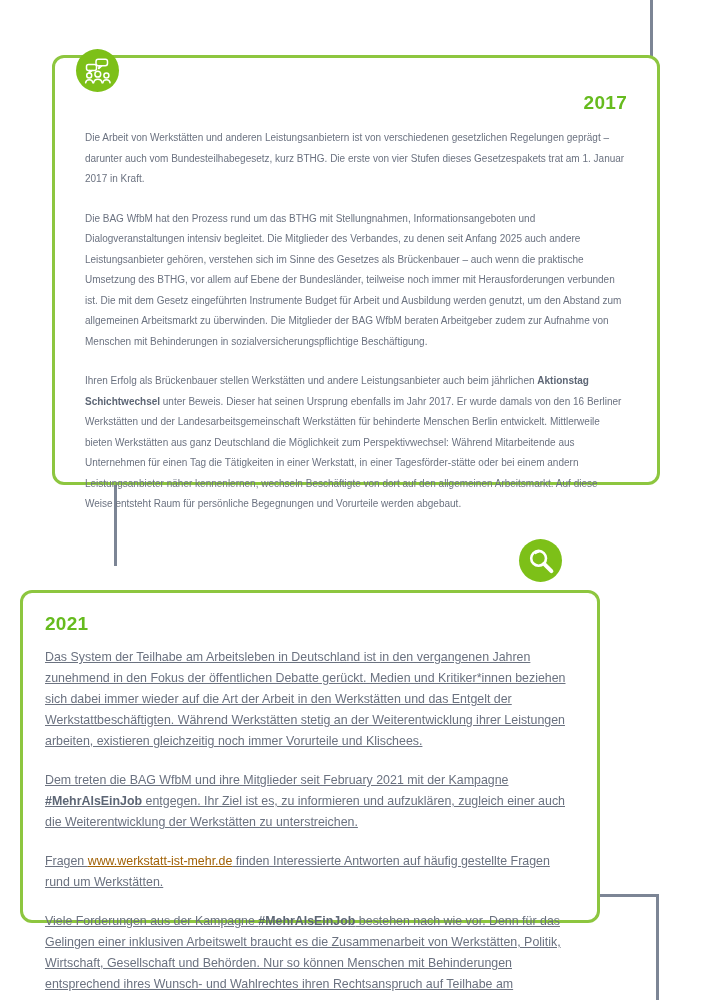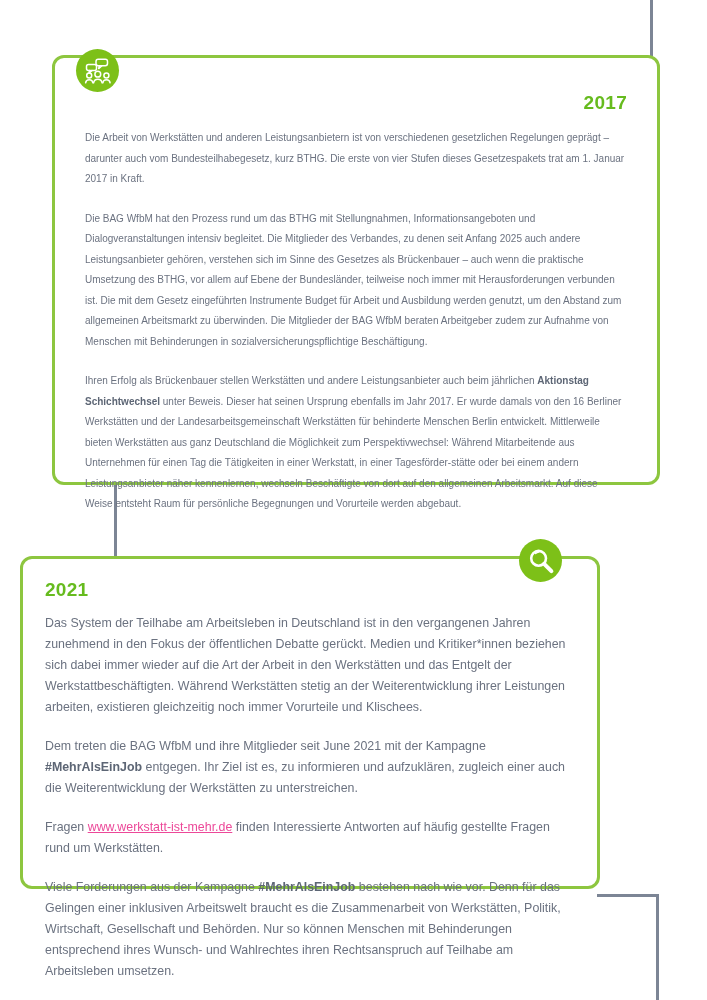--- a/index.html
+++ b/index.html
@@ -36,21 +36,21 @@
   }
   .card-2017 {
     left: 52px;
     top: 55px;
     width: 608px;
     height: 430px;
     padding: 34px 30px 18px 30px;
   }
   .card-2021 {
     left: 20px;
-    top: 556px;
+    top: 590px;
     width: 580px;
     height: 333px;
     padding: 16px 30px 18px 22px;
   }
 
   
   .year {
     color: #66bb1e;
     font-weight: bold;
     font-size: 19px;
@@ -64,25 +64,26 @@
     margin: 0 0 19px 0;
     color: #6b7280;
     font-size: 10px;
     line-height: 20.5px;
     text-align: left;
   }
   .card-2021 p.body {
     margin: 0 0 18px 0;
     font-size: 12.4px;
     line-height: 21px;
+    text-decoration: underline;
   }
   .card p.body:last-child { margin-bottom: 0; }
   .b { font-weight: bold; color: #5d6675; margin-top: 46px; }
   .lnk {
-    color: #ec4899;
+    color: #a16207;
     text-decoration: underline;
   }
 
   
   .badge {
     position: absolute;
     width: 43px; height: 43px;
     border-radius: 50%;
     background: #7dc018;
     display: flex;
@@ -125,21 +126,21 @@
         <circle cx="14.8" cy="18.2" r="2.9"></circle>
         <path d="M10.6 26.8 a4.3 4.3 0 0 1 8.5 0"></path>
       </g>
     </svg>
   </div>
 
   <div class="card card-2021">
     <div class="year year-2021">2021</div>
     <div id="body-2021">
         <p class="body"><span>Das System der Teilhabe am Arbeitsleben in Deutschland ist in den vergangenen Jahren zunehmend in den Fokus der öffentlichen Debatte gerückt. Medien und Kritiker*innen beziehen sich dabei immer wieder auf die Art der Arbeit in den Werkstätten und das Entgelt der Werkstattbeschäftigten. Während Werkstätten stetig an der Weiterentwicklung ihrer Leistungen arbeiten, existieren gleichzeitig noch immer Vorurteile und Klischees.</span></p>
-        <p class="body"><span>Dem treten die BAG WfbM und ihre Mitglieder seit June 2021 mit der Kampagne </span><span class="b">#MehrAlsEinJob</span><span> entgegen. Ihr Ziel ist es, zu informieren und aufzuklären, zugleich einer auch die Weiterentwicklung der Werkstätten zu unterstreichen.</span></p>
+        <p class="body"><span>Dem treten die BAG WfbM und ihre Mitglieder seit February 2021 mit der Kampagne </span><span class="b">#MehrAlsEinJob</span><span> entgegen. Ihr Ziel ist es, zu informieren und aufzuklären, zugleich einer auch die Weiterentwicklung der Werkstätten zu unterstreichen.</span></p>
         <p class="body"><span>Fragen </span><a class="lnk" href="#">www.werkstatt-ist-mehr.de</a><span> finden Interessierte Antworten auf häufig gestellte Fragen rund um Werkstätten.</span></p>
         <p class="body"><span>Viele Forderungen aus der Kampagne </span><span class="b">#MehrAlsEinJob</span><span> bestehen nach wie vor. Denn für das Gelingen einer inklusiven Arbeitswelt braucht es die Zusammenarbeit von Werkstätten, Politik, Wirtschaft, Gesellschaft und Behörden. Nur so können Menschen mit Behinderungen entsprechend ihres Wunsch- und Wahlrechtes ihren Rechtsanspruch auf Teilhabe am Arbeitsleben umsetzen.</span></p>
       </div>
   </div>
   <div class="badge badge-2021">
     <svg width="28" height="28" viewBox="0 0 28 28" aria-hidden="true">
       <g fill="none" stroke="#ffffff" stroke-linecap="round">
         <circle cx="11.6" cy="11.3" r="7.4" stroke-width="2.6"></circle>
         <path d="M17.1 16.8 L24.4 24.1" stroke-width="4"></path>
         <path d="M8.6 6.6 a5.6 5.6 0 0 1 3.1 -1.5" stroke-width="1.4"></path>

